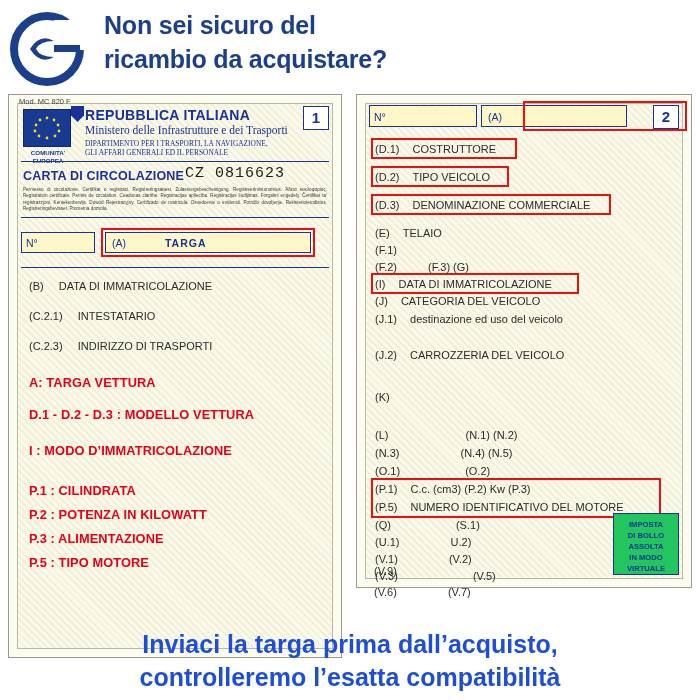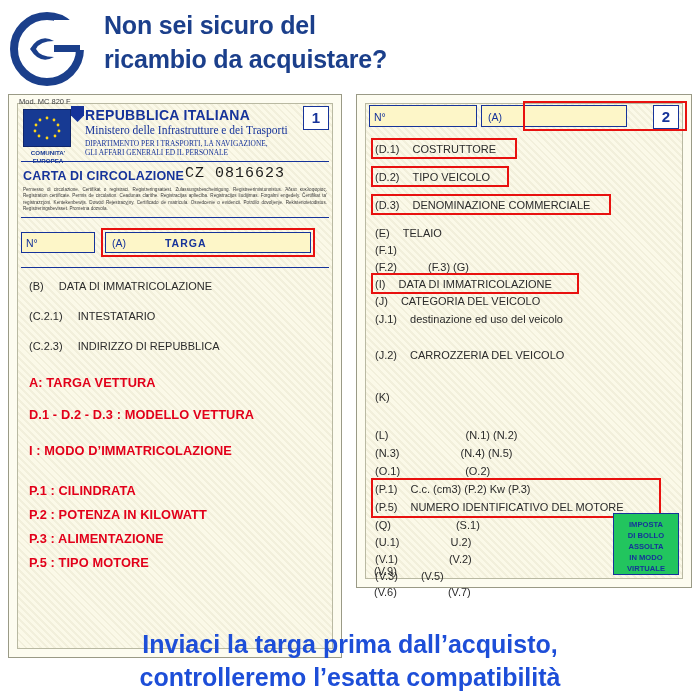--- a/index.html
+++ b/index.html
@@ -227,21 +227,21 @@
   <div class="row" style="left:20px;top:185px">
     <span class="code">(B)</span>
     <span style="margin-left:12px">DATA DI IMMATRICOLAZIONE</span>
   </div>
   <div class="row" style="left:20px;top:215px">
     <span class="code">(C.2.1)</span>
     <span style="margin-left:12px">INTESTATARIO</span>
   </div>
   <div class="row" style="left:20px;top:245px">
     <span class="code">(C.2.3)</span>
-    <span style="margin-left:12px">INDIRIZZO DI REPUBBLICA</span>
+    <span style="margin-left:12px">INDIRIZZO DI TRASPORTI</span>
   </div>
 
   <div class="legend" style="top:280px">A: TARGA VETTURA</div>
   <div class="legend" style="top:312px">D.1 - D.2 - D.3 : MODELLO VETTURA</div>
   <div class="legend" style="top:348px">I : MODO D’IMMATRICOLAZIONE</div>
   <div class="legend" style="top:388px">P.1 : CILINDRATA</div>
   <div class="legend" style="top:412px">P.2 : POTENZA IN KILOWATT</div>
   <div class="legend" style="top:436px">P.3 : ALIMENTAZIONE</div>
   <div class="legend" style="top:460px">P.5 :  TIPO MOTORE</div>
 </div>
@@ -335,21 +335,21 @@
   <div class="row" style="left:18px;top:441px">
     <span>(U.1)</span>
     <span style="margin-left:48px">U.2)</span>
   </div>
   <div class="row" style="left:18px;top:458px">
     <span>(V.1)</span>
     <span style="margin-left:48px">(V.2)</span>
   </div>
   <div class="row" style="left:18px;top:475px">
     <span>(V.3)</span>
-    <span style="margin-left:20px">(V.5)</span>
+    <span style="margin-left:72px">(V.5)</span>
   </div>
 
   <div class="stamp">
     <div>IMPOSTA</div>
     <div>DI BOLLO</div>
     <div>ASSOLTA</div>
     <div>IN MODO</div>
     <div>VIRTUALE</div>
   </div>
 </div>

